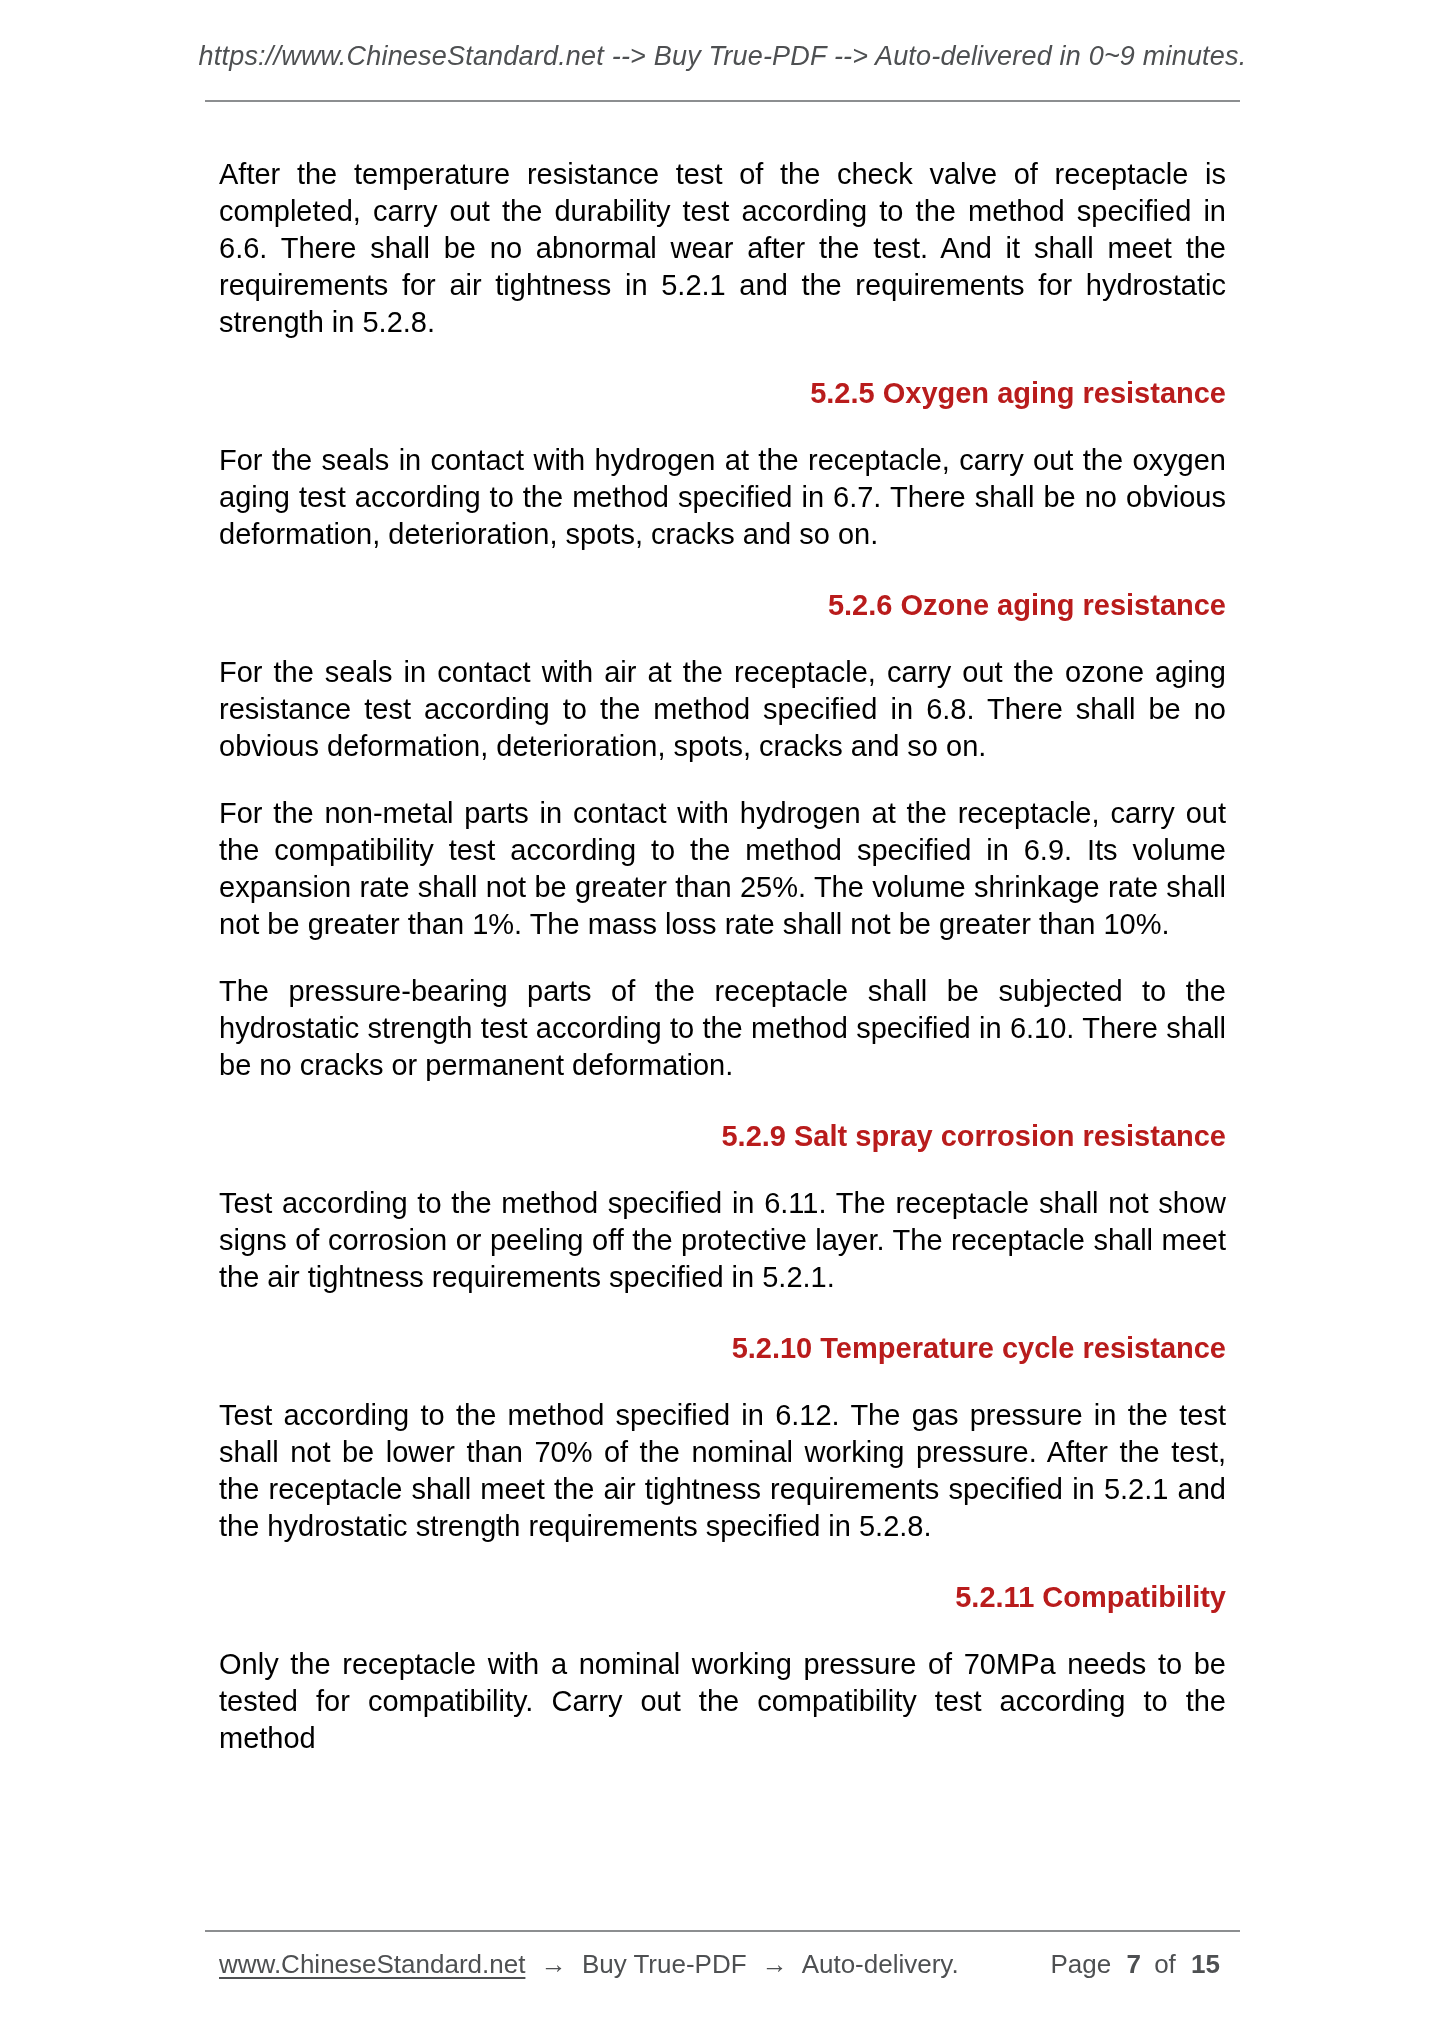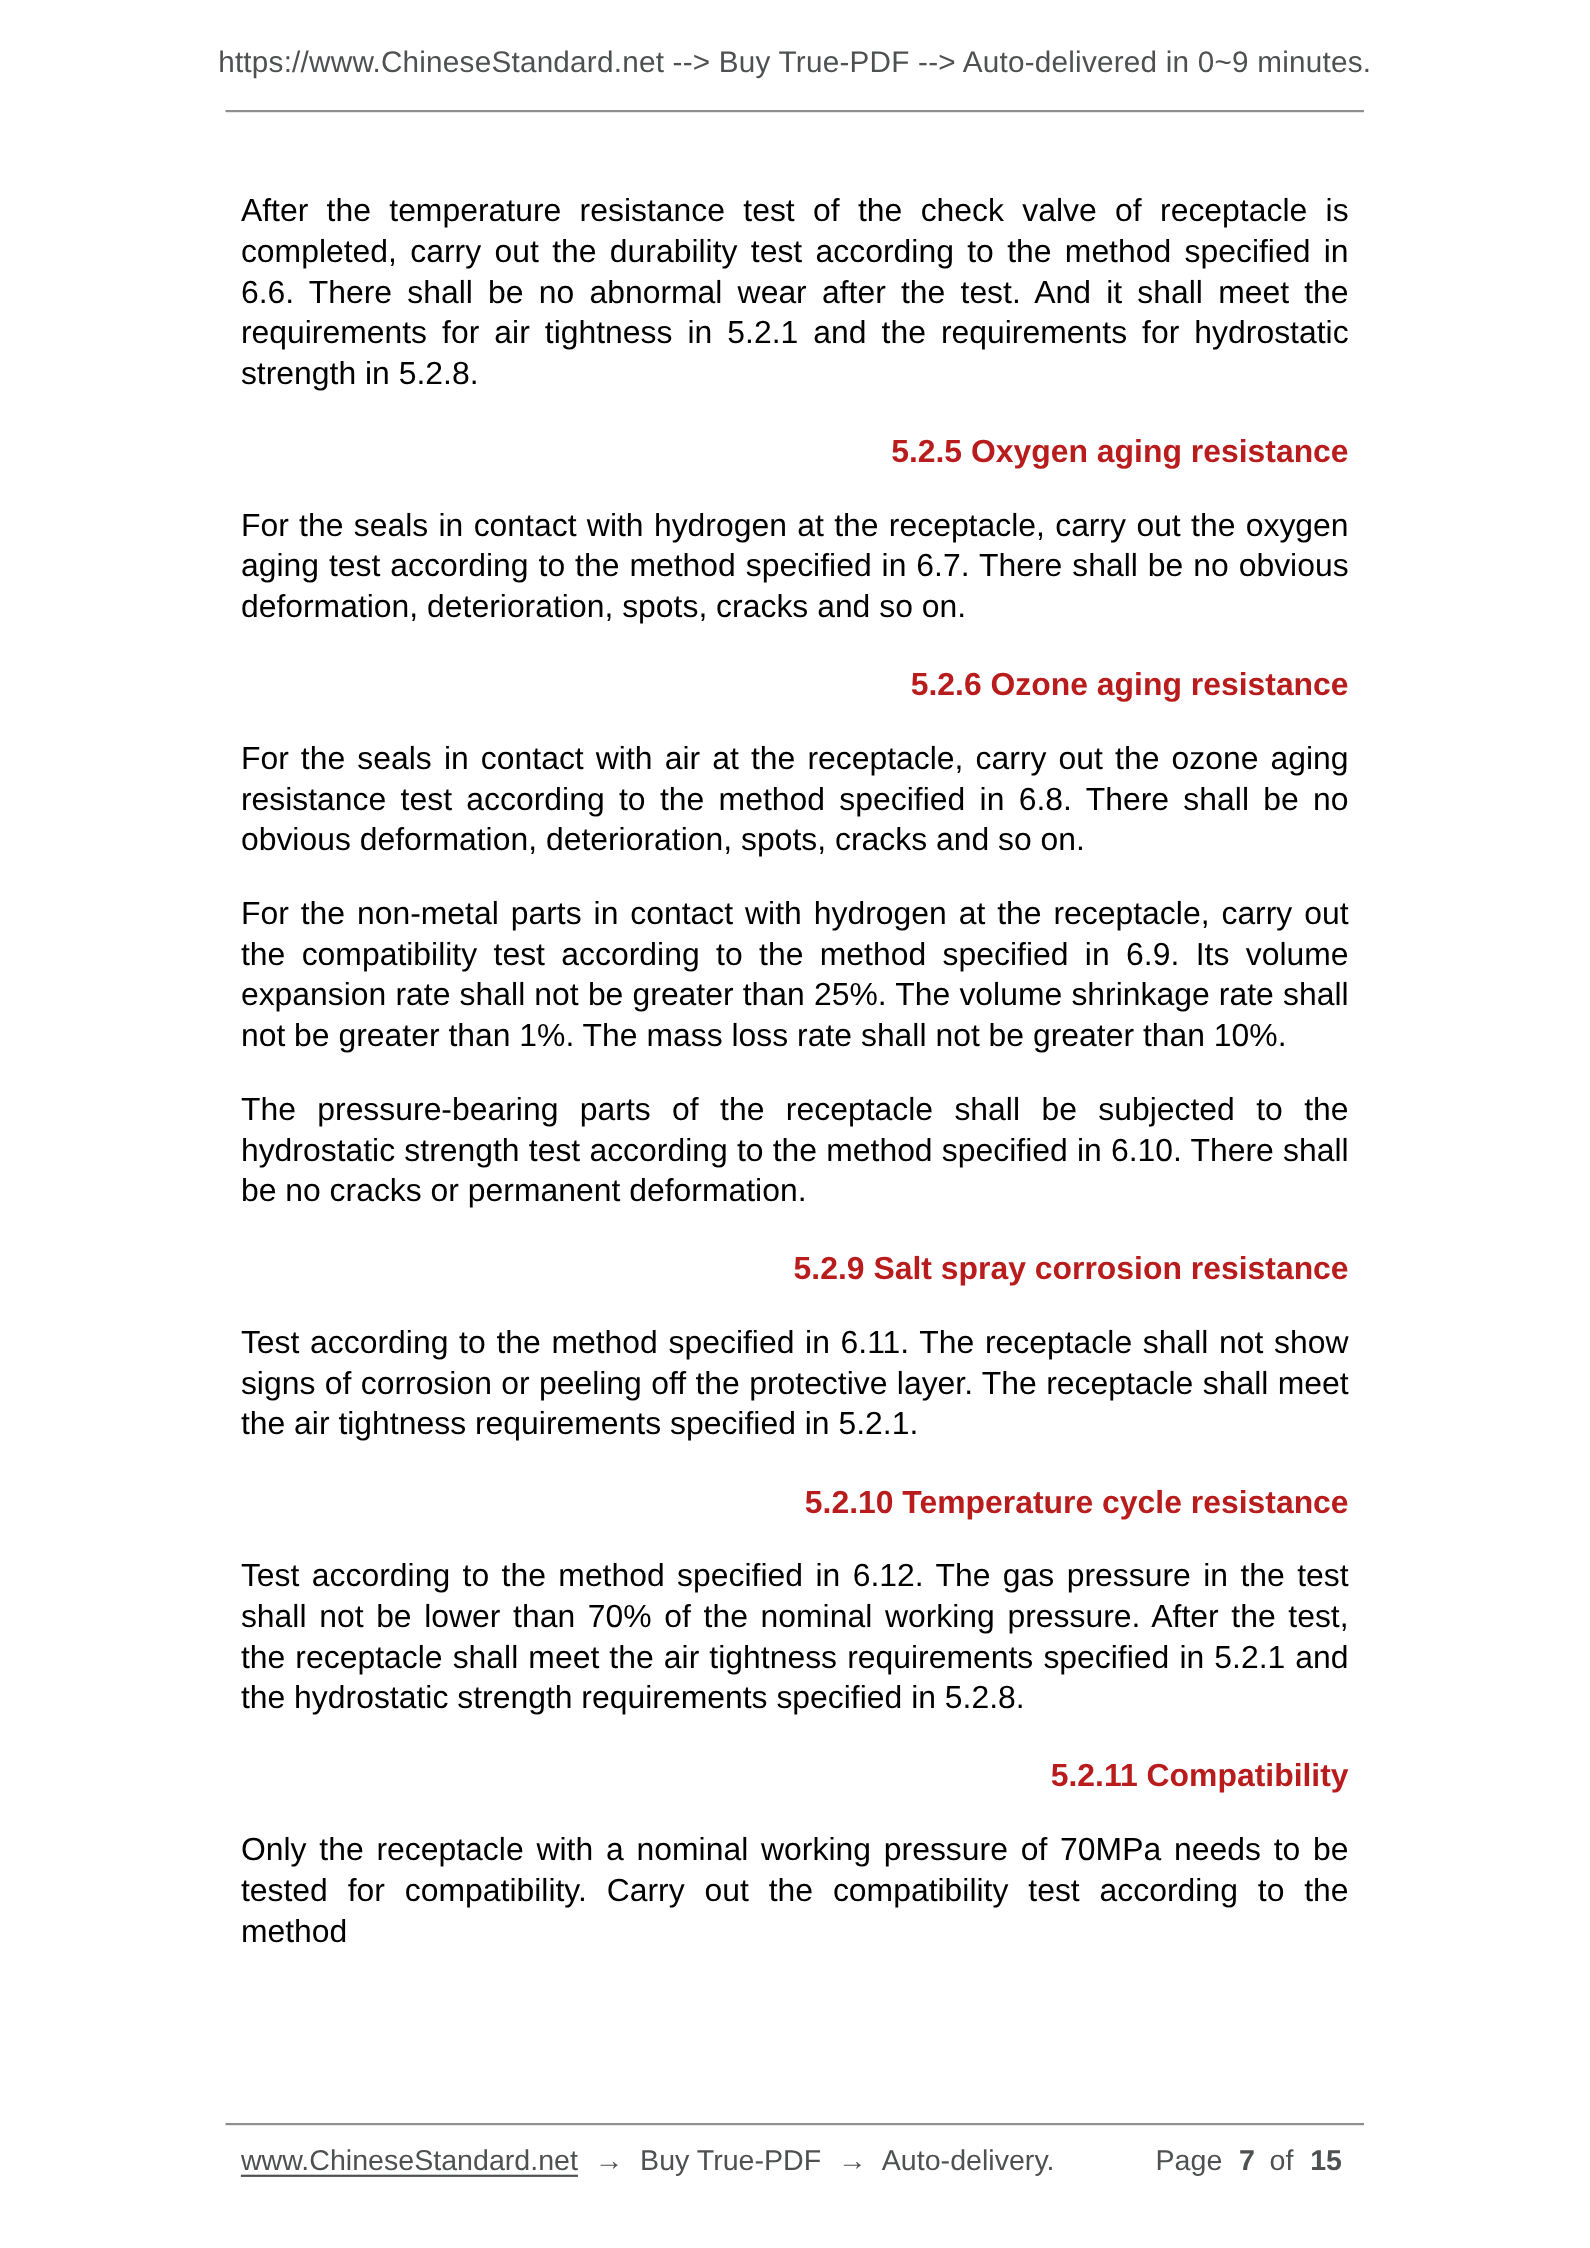--- a/index.html
+++ b/index.html
@@ -12,20 +12,21 @@
     width: 1445px;
     height: 2044px;
     background: #ffffff;
     font-family: "Liberation Sans", "DejaVu Sans", sans-serif;
     overflow: hidden;
   }
   
   .header {
     padding-top: 40px;
     text-align: center;
+    font-style: italic;
   }
   .header-url {
     font-size: 27px;
     line-height: 32px;
     color: #4e5052;
     letter-spacing: 0.2px;
   }
   .header-doc {
     margin-top: 7px;
     font-size: 24px;
@@ -33,21 +34,21 @@
     color: #4e5052;
   }
   .header-rule {
     margin: 28px 205px 0 205px;
     height: 0;
     border-top: 2px solid #8c8e90;
   }
   
   .content {
     margin: 0 205px;
-    padding: 42px 14px 0 14px;
+    padding: 24px 14px 0 14px;
     color: #000000;
   }
   .body-paragraph {
     margin: 30px 0 26px 0;
     font-size: 29px;
     line-height: 37px;
     text-align: justify;
     color: #000000;
   }
   .sec-heading {

